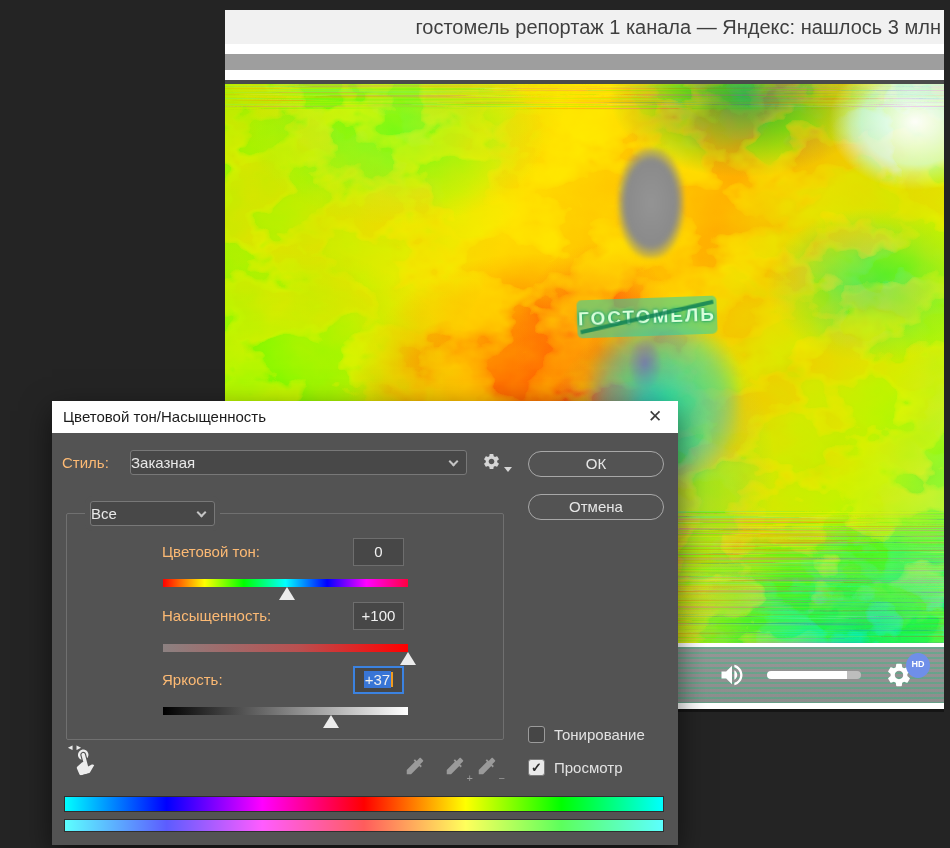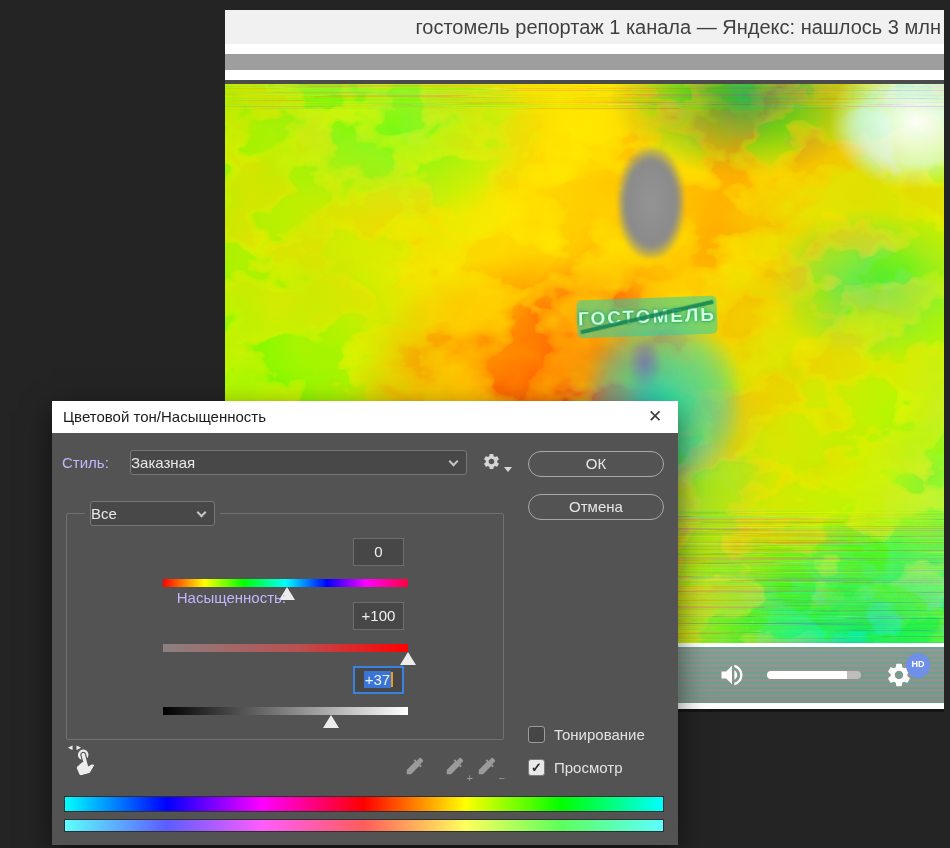--- a/index.html
+++ b/index.html
@@ -65,21 +65,21 @@
 
   
   .dialog { position:absolute; left:52px; top:401px; width:626px; height:444px;
             background:#535353; box-shadow:0 10px 28px rgba(0,0,0,.55); font-size:15px; }
   .d-title { position:relative; height:32px; background:#ffffff; color:#1b1b1b;
              line-height:32px; padding-left:11px; }
   .d-close { position:absolute; right:8px; top:0; width:30px; height:32px; text-align:center;
              font-size:17px; color:#3c3c3c; cursor:default; }
   .d-body { position:relative; height:412px; color:#dcdcdc; }
 
-  .lbl { position:absolute; line-height:26px; color:#c4b5fd; }
+  .lbl { position:absolute; line-height:26px; color:#fdba74; }
   .dd { position:absolute; height:25px; background:#484848; border:1px solid #787878;
         border-radius:3px; color:#e8e8e8; line-height:23px; }
   .chev { position:absolute; right:9px; top:7px; width:7px; height:7px;
           border-right:2px solid #c4c4c4; border-bottom:2px solid #c4c4c4;
           transform:rotate(45deg); }
   .btn { position:absolute; left:476px; width:136px; height:26px; border:1px solid #a8a8a8;
          border-radius:13px; background:transparent; color:#e6e6e6; font-size:15px;
          text-align:center; line-height:24px; }
   .gearbox { position:absolute; left:430px; top:19px; width:30px; height:22px; }
   .gearbox svg { width:19px; height:19px; fill:#d6d6d6; }
@@ -198,33 +198,35 @@
     </div>
     <div class="btn" style="top:61px;">Отмена</div>
     <div class="btn" style="top:18px;">ОК</div>
 
     <div class="group"></div>
     <div class="dd dd-all">
       <span>Все</span>
       <span class="chev"></span>
     </div>
 
+    <div class="lbl row-label" style="top:106px;">Цветовой тон:</div>
     <div class="val-box" style="top:105px;">
       <span>0</span>
     </div>
     <div class="track hue" style="top:146px;"></div>
     <div class="thumb" style="left:227px; top:154px;"></div>
 
-    <div class="lbl row-label" style="top:152px;text-align:right;">Насыщенность:</div>
+    <div class="lbl row-label" style="top:170px;">Насыщенность:</div>
     <div class="val-box" style="top:169px;">
       <span>+100</span>
     </div>
     <div class="track sat" style="top:211px;"></div>
     <div class="thumb" style="left:348px; top:219px;"></div>
 
+    <div class="lbl row-label" style="top:234px;">Яркость:</div>
     <div class="val-box focused" style="top:233px;">
       <span class="sel-text">+37</span><span class="caret"></span>
     </div>
     <div class="track lgt" style="top:274px;"></div>
     <div class="thumb" style="left:271px; top:282px;"></div>
 
     <div class="hand">
       <span class="arrows">◂▸</span>
       <svg viewBox="0 0 24 24" style="transform:scaleX(-1) rotate(15deg);">
           <path d="M9 11.24V7.5C9 6.12 10.12 5 11.5 5S14 6.12 14 7.5v3.74c1.21-.81 2-2.18 2-3.74C16 5.01 13.99 3 11.5 3S7 5.01 7 7.5c0 1.56.79 2.93 2 3.74zm9.84 4.63l-4.54-2.26c-.17-.07-.35-.11-.54-.11H13v-6c0-.83-.67-1.5-1.5-1.5S10 6.67 10 7.5v10.74l-3.43-.72c-.08-.01-.15-.03-.24-.03-.31 0-.59.13-.79.33l-.79.8 4.94 4.94c.27.27.65.44 1.06.44h6.79c.75 0 1.33-.55 1.44-1.28l.75-5.27c.01-.07.02-.14.02-.2 0-.62-.38-1.16-.91-1.38z"></path>

